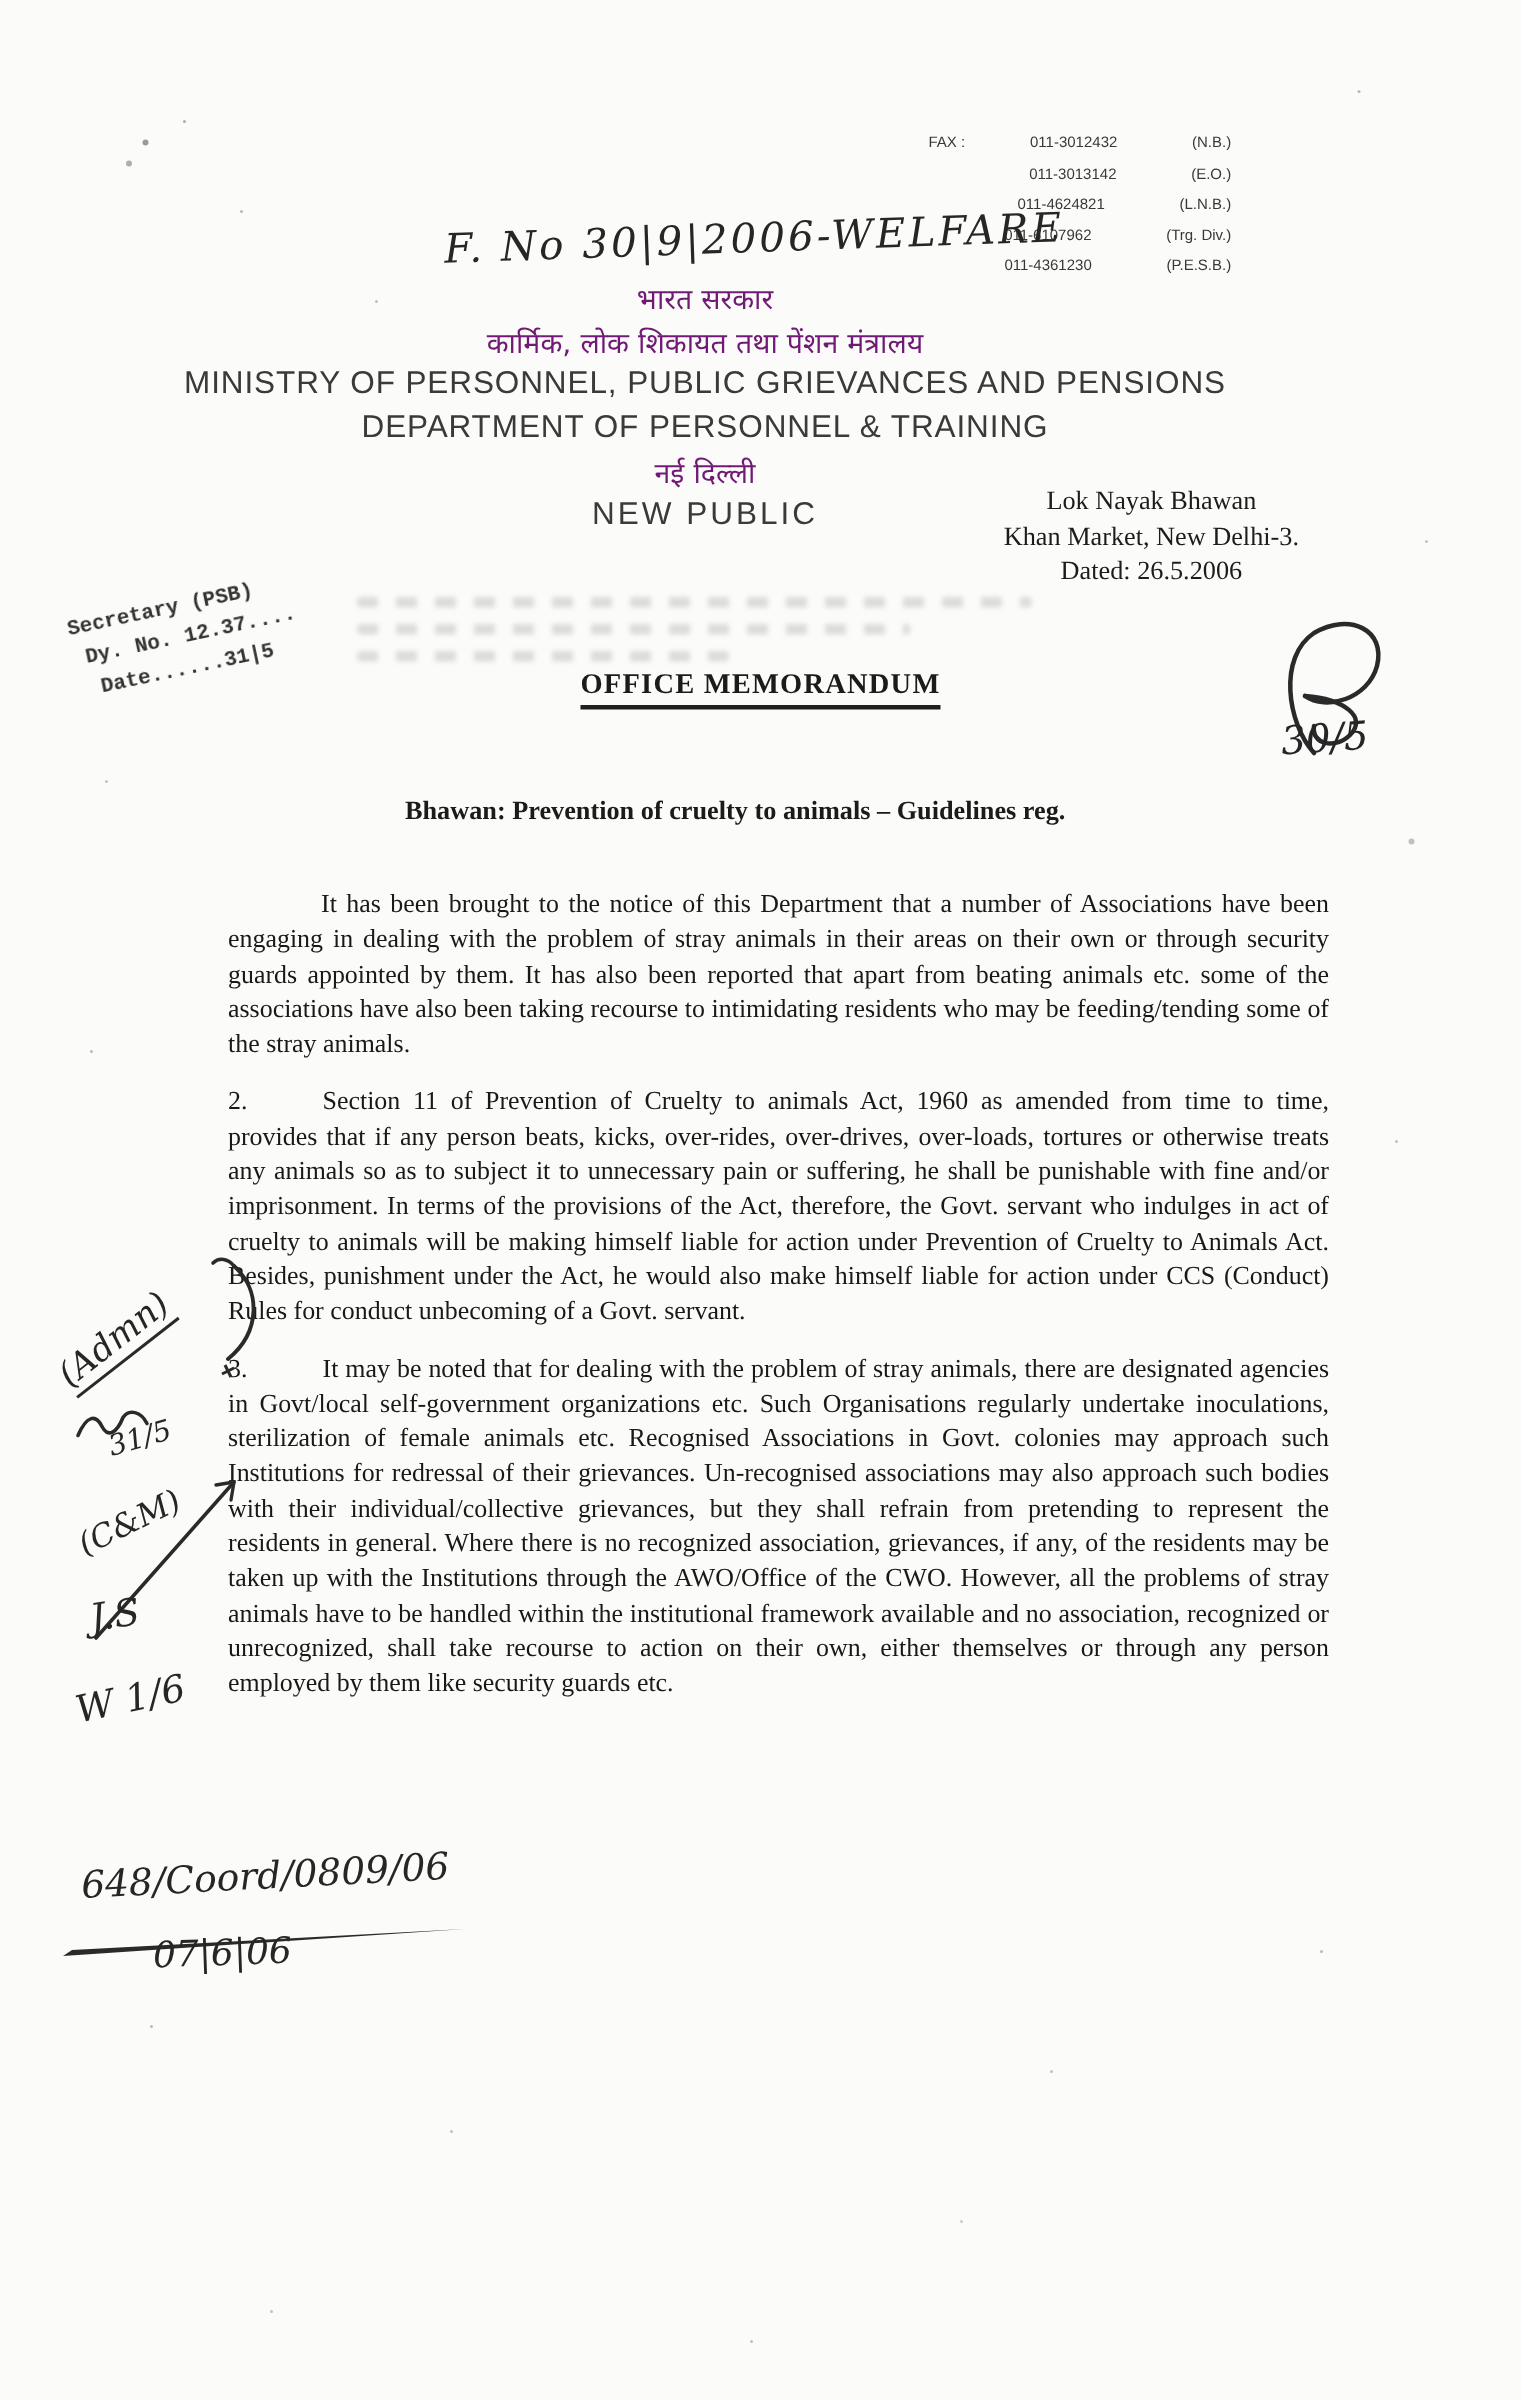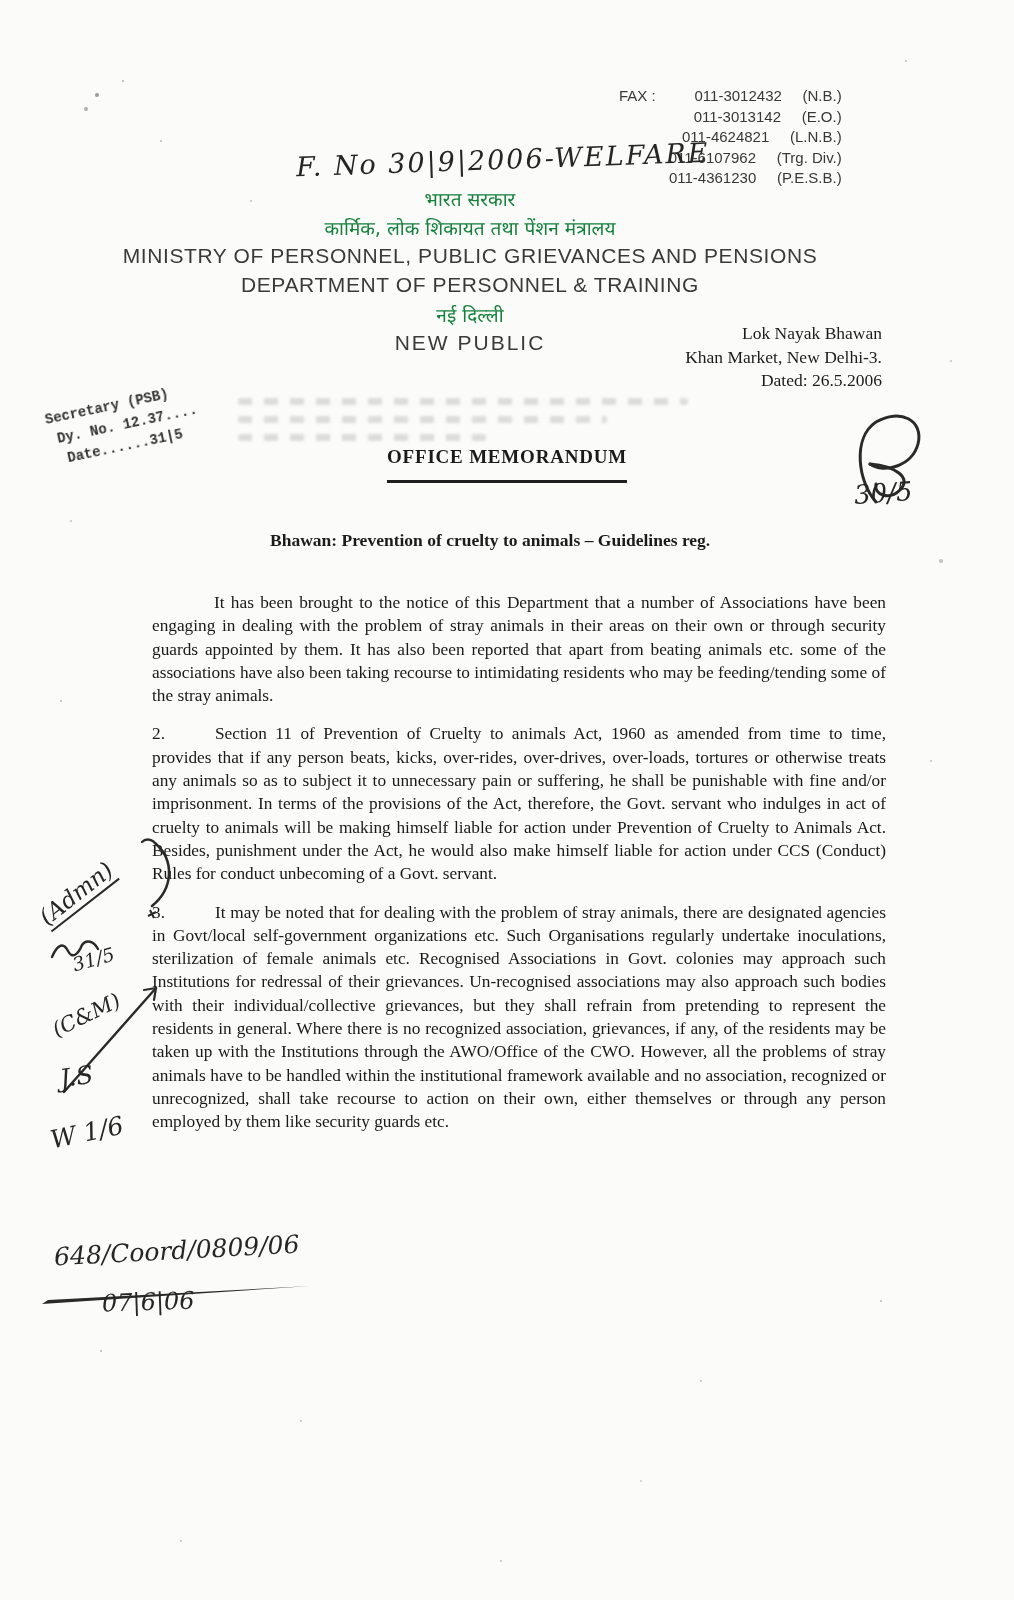--- a/index.html
+++ b/index.html
@@ -15,53 +15,53 @@
       160px 140px 0 rgba(60,60,60,.35), 250px 200px 0 rgba(60,60,60,.3),
       905px 60px 0 rgba(60,60,60,.35), 950px 360px 0 rgba(60,60,60,.3),
       70px 520px 0 rgba(60,60,60,.3), 940px 560px 0 1px rgba(60,60,60,.3),
       60px 700px 0 rgba(60,60,60,.35), 930px 760px 0 rgba(60,60,60,.3),
       100px 1350px 0 rgba(60,60,60,.35), 300px 1420px 0 rgba(60,60,60,.3),
       700px 1380px 0 rgba(60,60,60,.3), 880px 1300px 0 rgba(60,60,60,.35),
       500px 1560px 0 rgba(60,60,60,.3), 180px 1540px 0 rgba(60,60,60,.3),
       640px 1480px 0 rgba(60,60,60,.25), 85px 108px 0 1px rgba(60,60,60,.4);
   }
   
-  .fax { position:absolute; top:86px; left:619px; display:flex; gap:13px;
-    font-family:"Liberation Sans", sans-serif; font-size:15px; line-height:20.5px; color:#383838; }
+  .fax { position:absolute; top:86px; left:619px; display:flex; gap:26px;
+    font-family:"Liberation Sans", sans-serif; font-size:10px; line-height:20.5px; color:#383838; }
   .fax .lines div { display:flex;justify-content:flex-end; }
   .fax .num { width:108px; }
   
   .hw { font-family:"DejaVu Serif", serif; font-style:italic; color:#262626; }
   .fileno { position:absolute; top:144px; left:296px; font-size:27px; letter-spacing:2px;
     transform:rotate(-2deg); white-space:nowrap; }
   
   .hdr { position:absolute; top:186px; left:120px; width:700px; text-align:center; }
-  .hdr .hi { font-family:"DejaVu Sans", sans-serif; font-size:19px; color:#15803d; margin-bottom:3px; }
+  .hdr .hi { font-family:"DejaVu Sans", sans-serif; font-size:19px; color:#701a75; margin-bottom:3px; }
   .hdr .en { font-family:"Liberation Sans", sans-serif; font-size:16px; color:#3a3a3a;
     letter-spacing:.6px; margin-bottom:5px; }
   .hdr .en.small { font-size:21px; }
   .hdr .city-en { letter-spacing:2px; }
   
-  .addr { position:absolute; top:322px; right:132px; text-align:right;
+  .addr { position:absolute; top:322px; right:148px; text-align:center;
     font-size:17.5px; line-height:23.5px; color:#1c1c1c; }
   
   .stamp { position:absolute; top:394px; left:48px; transform:rotate(-12deg);
     font-family:"Liberation Mono", monospace; font-weight:bold; font-size:14px;
     line-height:21px; color:#333; filter:blur(.3px); white-space:nowrap; }
   .stamp .s2 { padding-left:8px; } .stamp .s3 { padding-left:14px; }
   
   .smudge { position:absolute; top:398px; left:238px; width:450px; opacity:.28; filter:blur(1.6px); }
   .smudge div { height:7px; margin-bottom:11px; border-radius:3px;
     background:repeating-linear-gradient(90deg,#8b8b8b 0 14px,transparent 14px 26px); }
   .smudge div:nth-child(2){ width:82%; }
   .smudge div:nth-child(3){ width:55%; }
   
   .memo-title { position:absolute; top:446px; left:0; width:1014px; text-align:center; }
   .memo-title span { display:inline-block; font-weight:bold; font-size:19px; letter-spacing:.8px;
-    border-bottom:3px solid #1f1f1f; padding-bottom:12px; }
+    border-bottom:3px solid #1f1f1f; padding-bottom:2px; }
   
   .flourish { position:absolute; top:410px; left:824px; }
   .sign-date { position:absolute; top:478px; left:854px; font-size:26px; transform:rotate(-4deg); }
   
   .subject { position:absolute; top:530px; left:270px; font-weight:bold; font-size:17.5px; }
   
   .body { position:absolute; top:591px; left:152px; width:734px;
     font-size:17.3px; line-height:23.3px; text-align:justify; color:#191919; }
   .body p.first { text-indent:62px; }
   .body p + p { margin-top:15px; }

